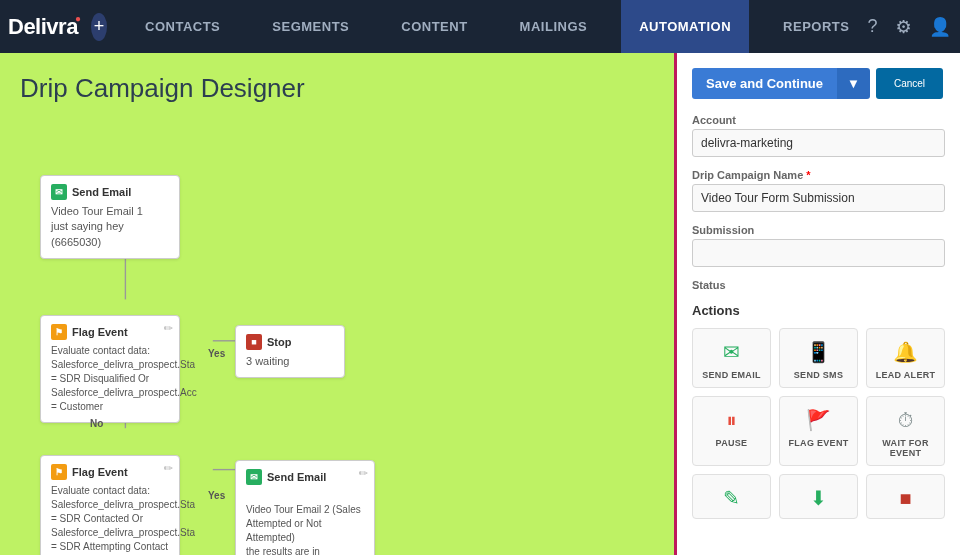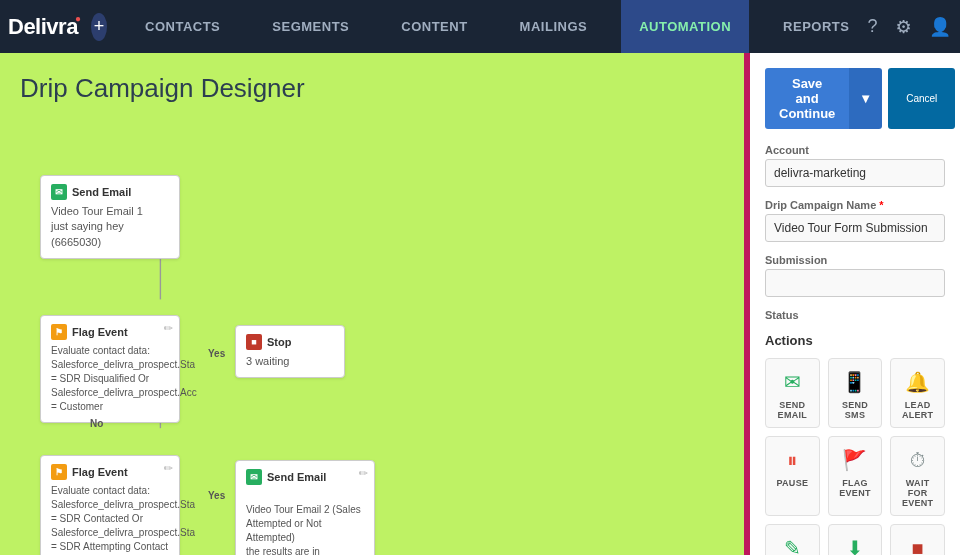--- a/index.html
+++ b/index.html
@@ -54,21 +54,21 @@
       text-decoration: none;
       font-size: 13px;
       font-weight: 600;
       padding: 0 18px;
       height: 53px;
       display: flex;
       align-items: center;
       letter-spacing: 0.5px;
       cursor: pointer;
     }
-    .nav-link.active { color: #86efac; background: #2d4a8a; }
+    .nav-link.active { color: #ffffff; background: #2d4a8a; }
     .nav-icons {
       display: flex;
       align-items: center;
       gap: 18px;
       margin-left: auto;
     }
     .nav-icon {
       color: #a0aec0;
       font-size: 18px;
       cursor: pointer;
@@ -79,23 +79,23 @@
       display: flex;
       height: calc(555px - 53px);
     }
     .canvas-area {
       flex: 1;
       overflow: auto;
       padding: 20px;
       background: #bef264;
     }
     .sidebar {
-      width: 216px;
+      width: 286px;
       background: #fff;
-      border-left: 6px solid #be185d;
+      border-left: 3px solid #be185d;
       padding: 15px;
       overflow-y: auto;
     }
 
     
     .page-title {
       font-size: 26px;
       font-weight: 300;
       color: #2c3e50;
       margin-bottom: 16px;

